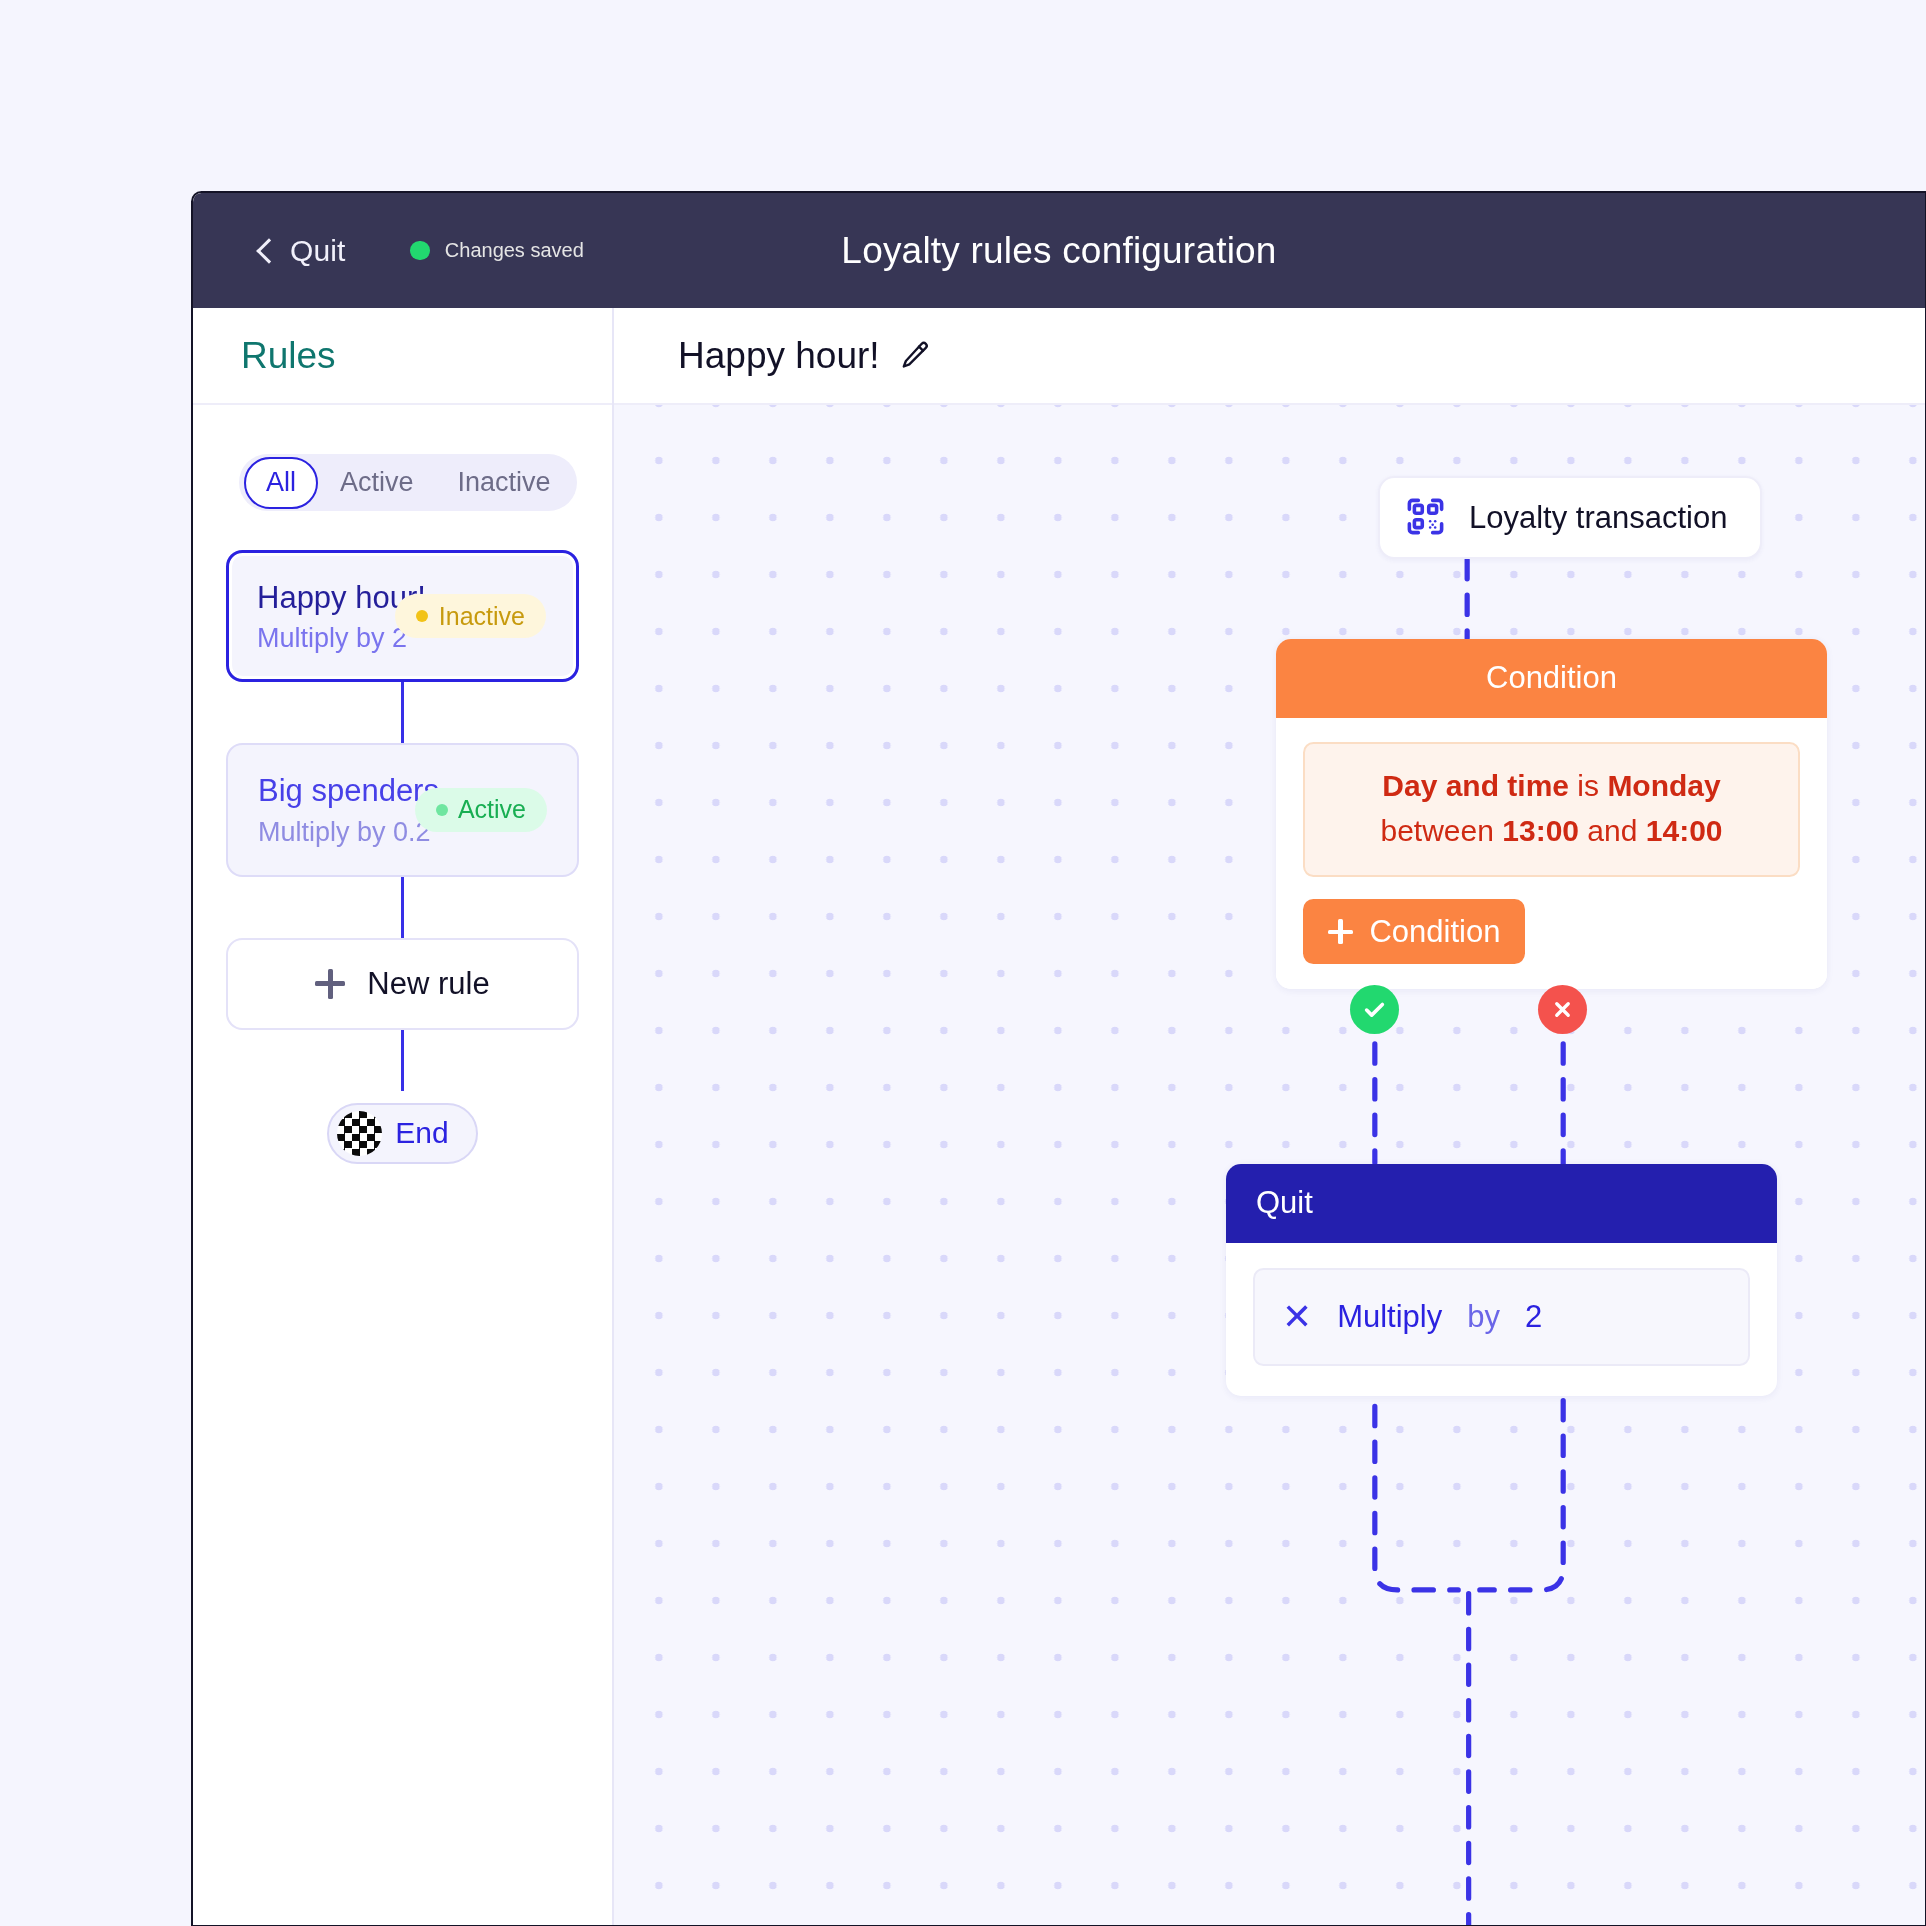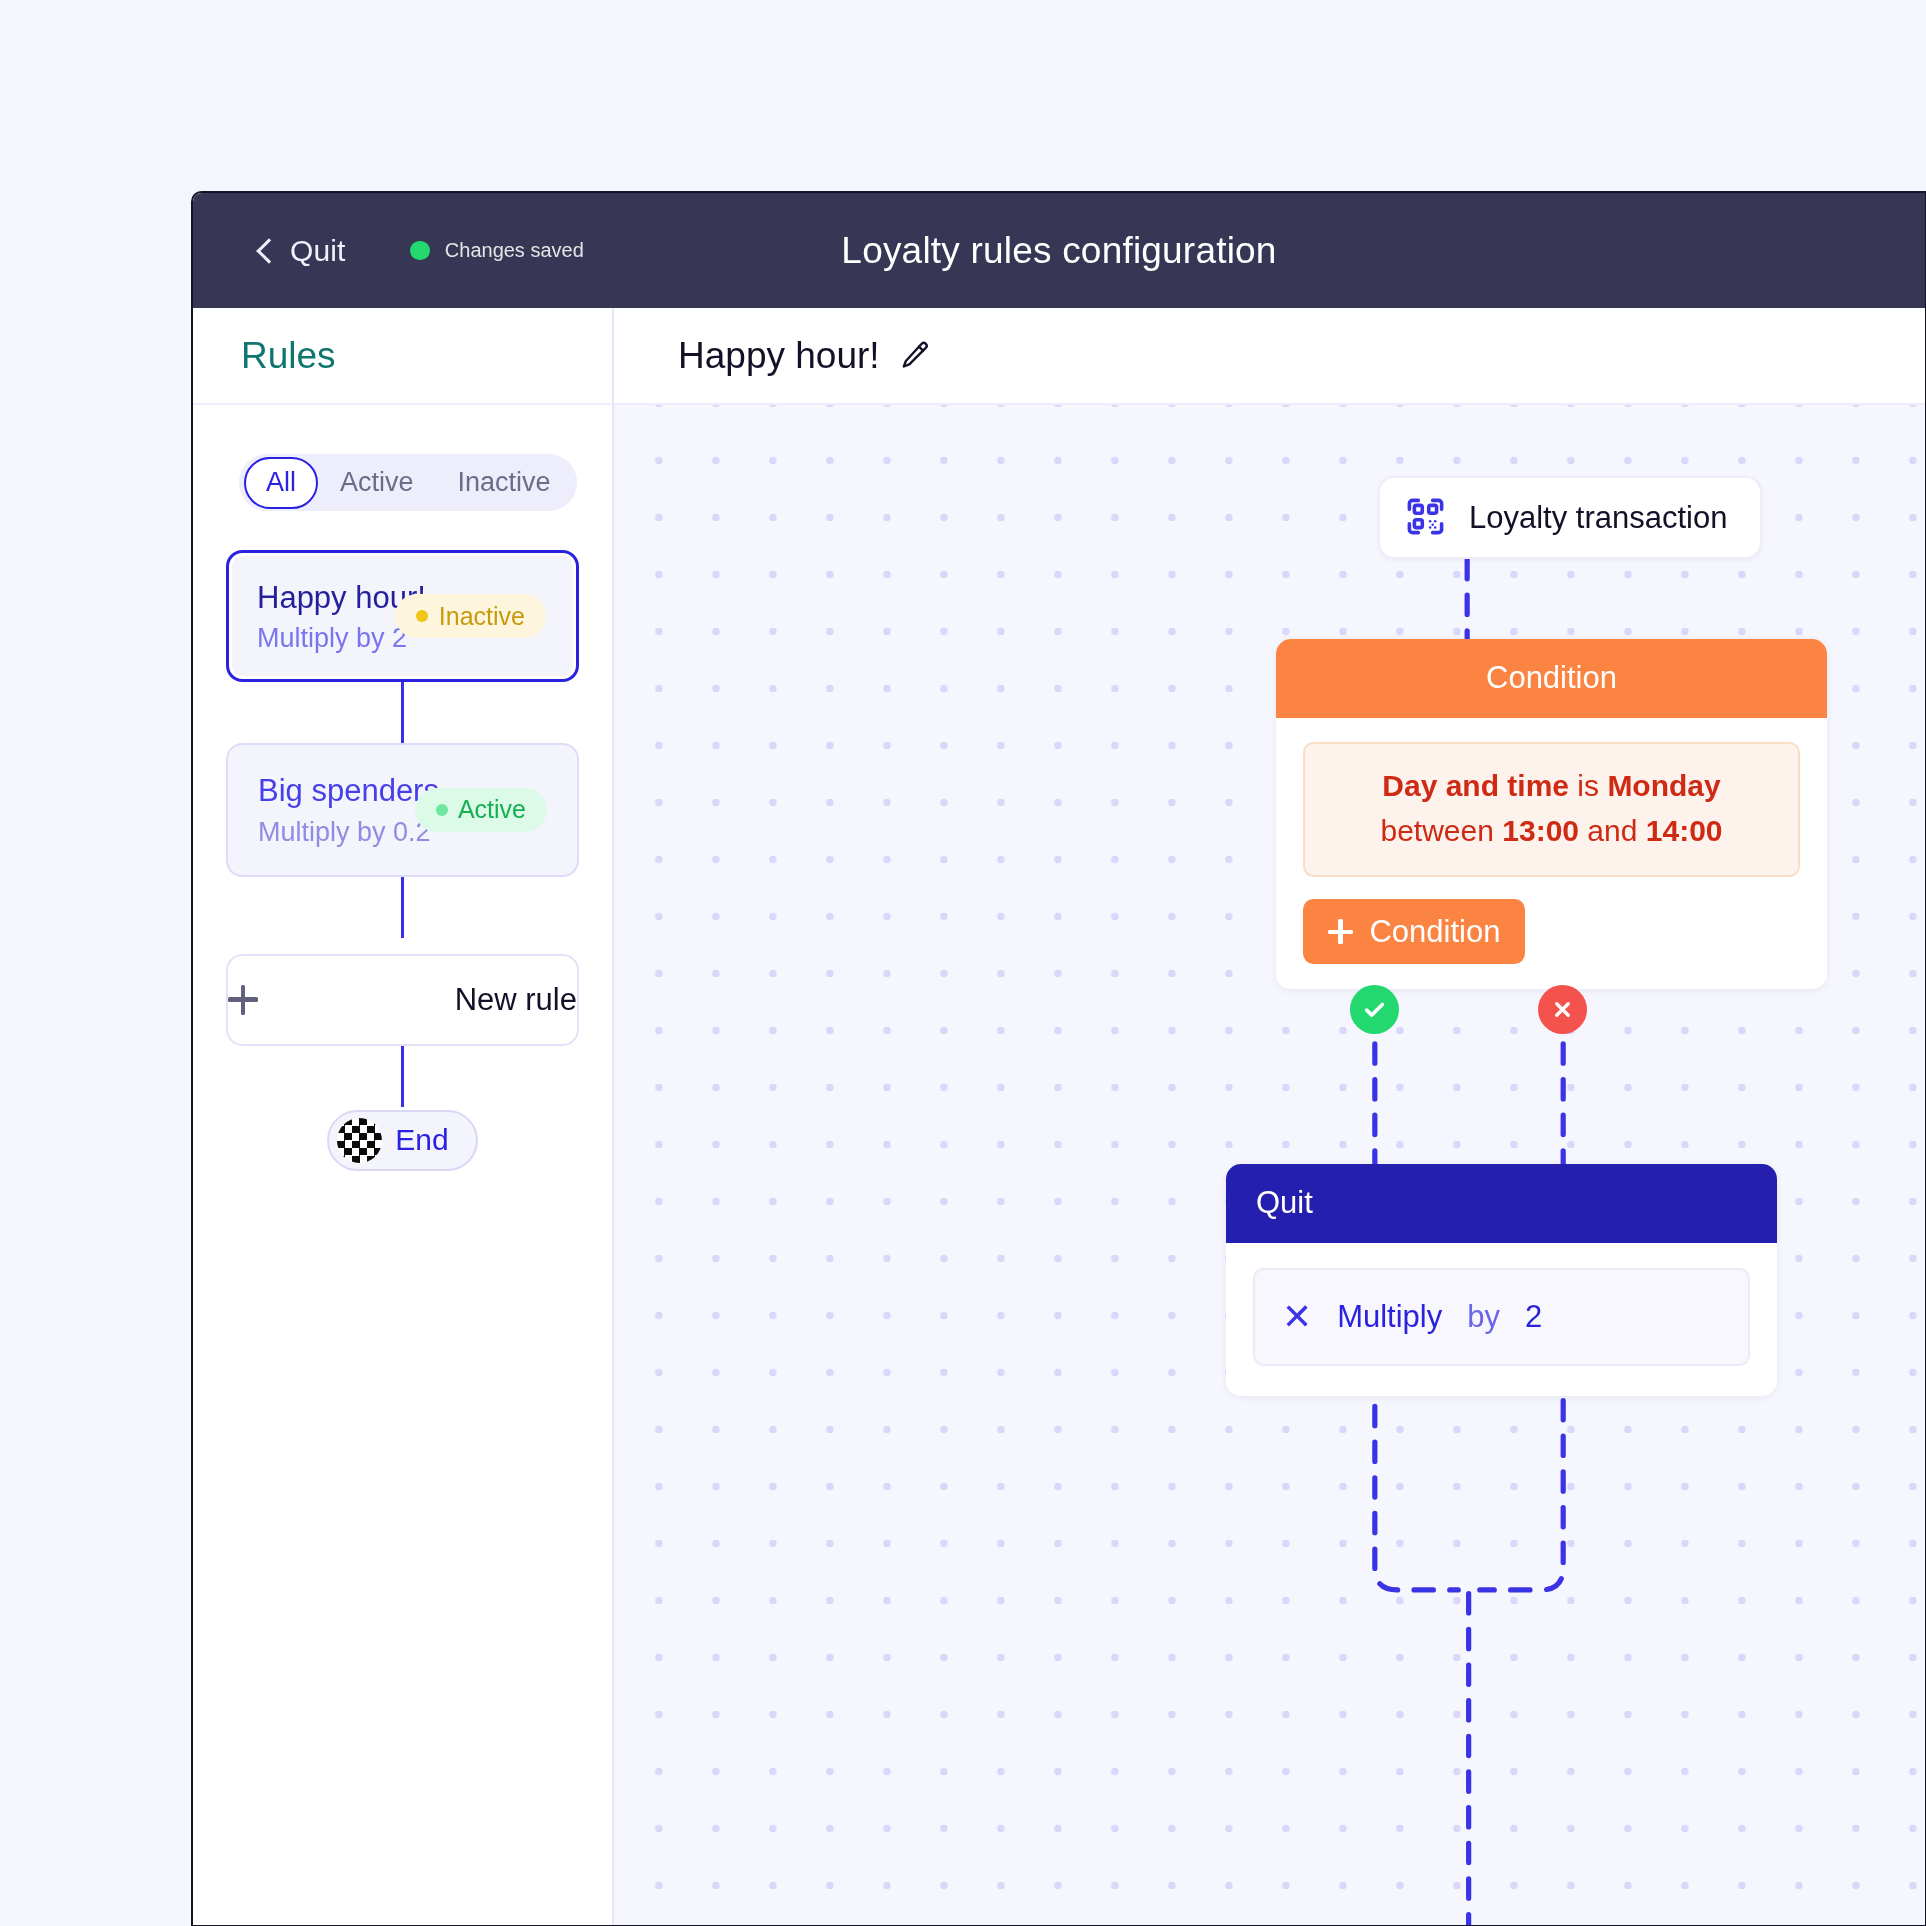--- a/index.html
+++ b/index.html
@@ -110,36 +110,36 @@
   }
   .status-pill .pdot{width:12px;height:12px;border-radius:50%;}
   .pill-inactive{background:#fef6dc;color:#c79a0e;}
   .pill-inactive .pdot{background:#f2c318;}
   .pill-active{background:#dbfbe8;color:#18ae52;}
   .pill-active .pdot{background:#6fe6a0;}
 
   .connector{width:3.7px;height:61px;background:#3730e8;margin:0 auto;}
 
   .new-rule-btn{
-    margin-top:16px;border:2.2px solid #e4e2f8;border-radius:16.4px;
-    height:88px;display:flex;align-items:center;justify-content:space-between;
+    margin-top:0;border:2.2px solid #e4e2f8;border-radius:16.4px;
+    height:88px;display:flex;align-items:center;justify-content:center;
     gap:22px;background:#ffffff;cursor:pointer;
   }
   .plus-ico{
     position:relative;width:30px;height:30px;flex:0 0 30px;
   }
   .plus-ico:before,.plus-ico:after{
     content:"";position:absolute;background:#61607e;border-radius:1.5px;
   }
   .plus-ico:before{left:0;top:12.7px;width:30px;height:4.5px;}
   .plus-ico:after{top:0;left:12.7px;height:30px;width:4.5px;}
   .new-rule-label{font-size:31px;color:#121127;}
 
   .end-node{
-    margin:3px auto;width:fit-content;
+    margin:12px auto;width:fit-content;
     background:#f4f4fd;border:2.2px solid #d9d7f6;border-radius:744px;
     height:57px;display:flex;align-items:center;gap:13.4px;
     padding:0 27px 0 7.4px;cursor:pointer;
   }
   .flag-ico{
     width:45px;height:45px;border-radius:50%;overflow:hidden;flex:0 0 45px;
     background:
       repeating-conic-gradient(#0b0b0b 0% 25%, #ffffff 0% 50%) 0 0/15px 15px;
   }
   .end-label{font-size:30px;color:#2b22e0;}

